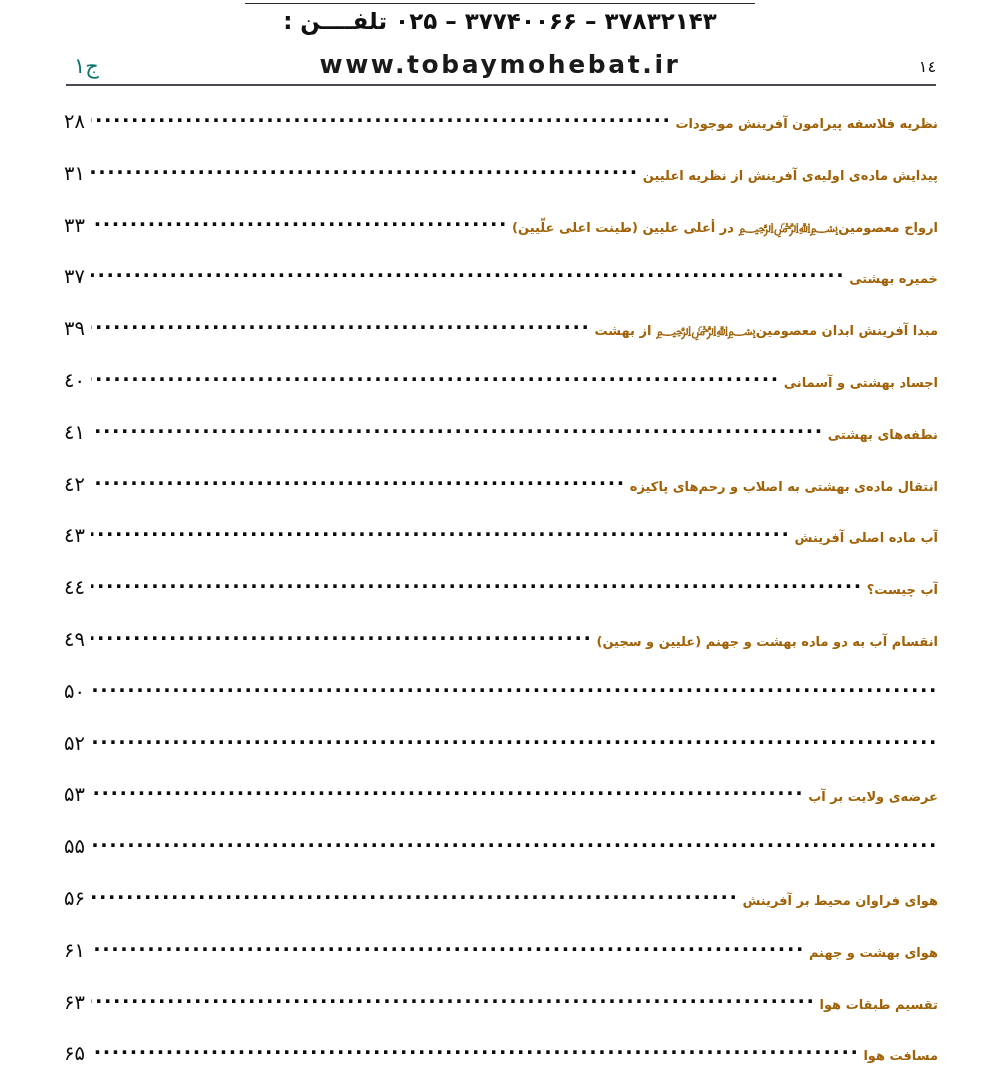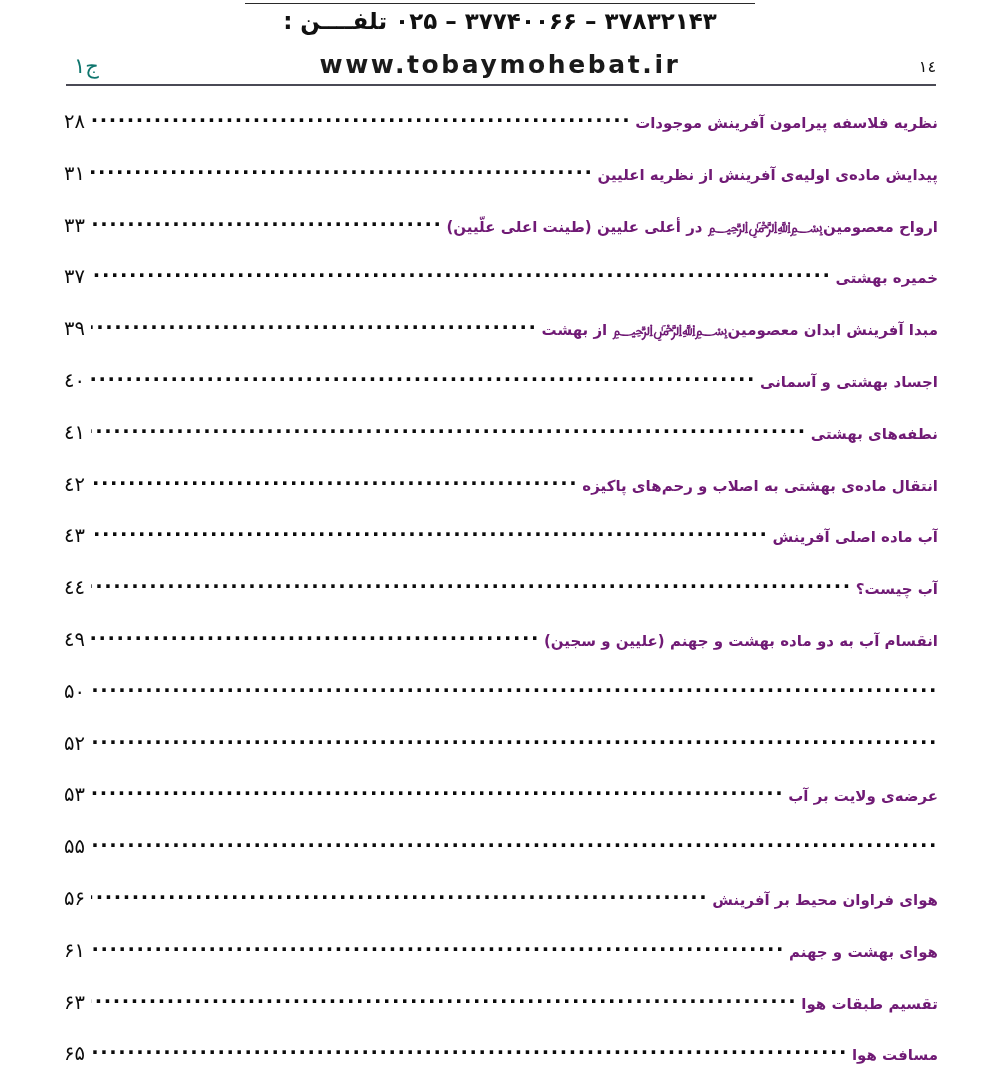--- a/index.html
+++ b/index.html
@@ -131,23 +131,23 @@
     align-items: baseline;
     width: 100%;
     height: 51.8px;
     white-space: nowrap;
     overflow: hidden;
   }
   .toc-title {
     flex: 0 0 auto;
     font-family: "DejaVu Sans", sans-serif;
     font-weight: 700;
-    font-size: 15px;
+    font-size: 13px;
     line-height: 28px;
-    color: #701a75;
+    color: #a16207;
     direction: rtl;
     unicode-bidi: embed;
     padding-left: 4px;
   }
   .toc-dots {
     flex: 1 1 auto;
     overflow: hidden;
     height: 20px;
     position: relative;
     min-width: 6px;

